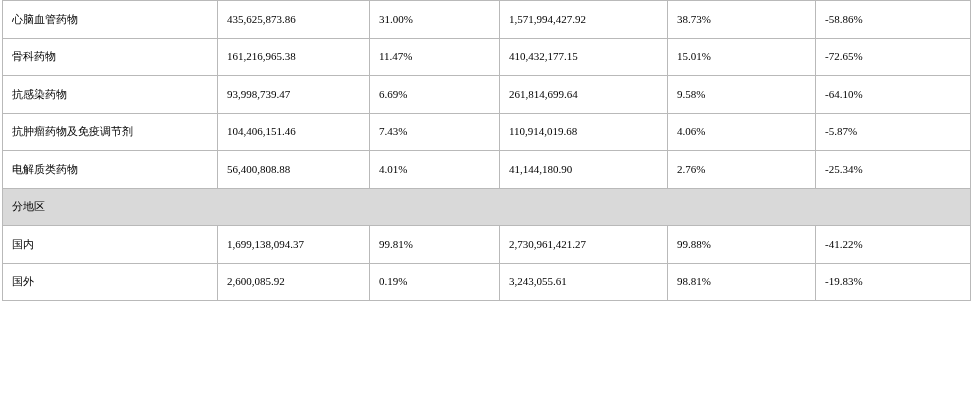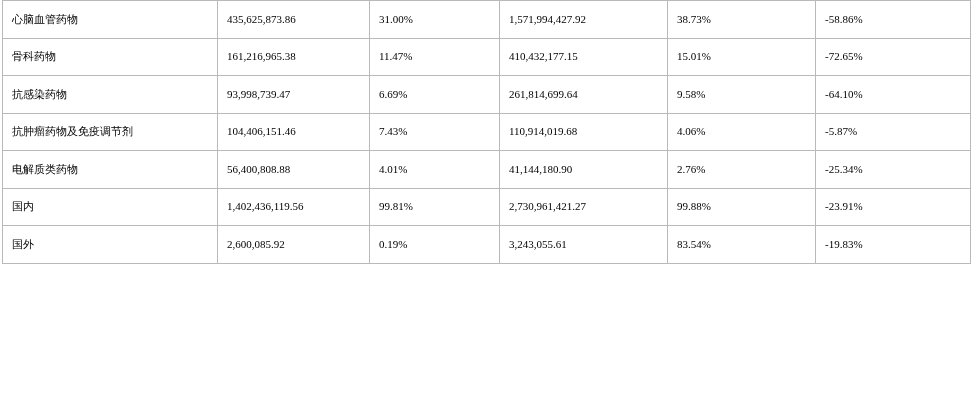--- a/index.html
+++ b/index.html
@@ -98,31 +98,34 @@
         <td class="num">-5.87%</td>
       </tr>
       <tr>
         <td class="label">电解质类药物</td>
         <td class="num">56,400,808.88</td>
         <td class="num">4.01%</td>
         <td class="num">41,144,180.90</td>
         <td class="num">2.76%</td>
         <td class="num">-25.34%</td>
       </tr>
+      <tr class="section">
+        <td colspan="6">分地区</td>
+      </tr>
       <tr>
         <td class="label">国内</td>
-        <td class="num">1,402,436,119.56</td>
+        <td class="num">1,699,138,094.37</td>
         <td class="num">99.81%</td>
         <td class="num">2,730,961,421.27</td>
         <td class="num">99.88%</td>
-        <td class="num">-23.91%</td>
+        <td class="num">-41.22%</td>
       </tr>
       <tr>
         <td class="label">国外</td>
         <td class="num">2,600,085.92</td>
         <td class="num">0.19%</td>
         <td class="num">3,243,055.61</td>
-        <td class="num">83.54%</td>
+        <td class="num">98.81%</td>
         <td class="num">-19.83%</td>
       </tr>
     </tbody>
   </table>
 </div>
 
 </body></html>

